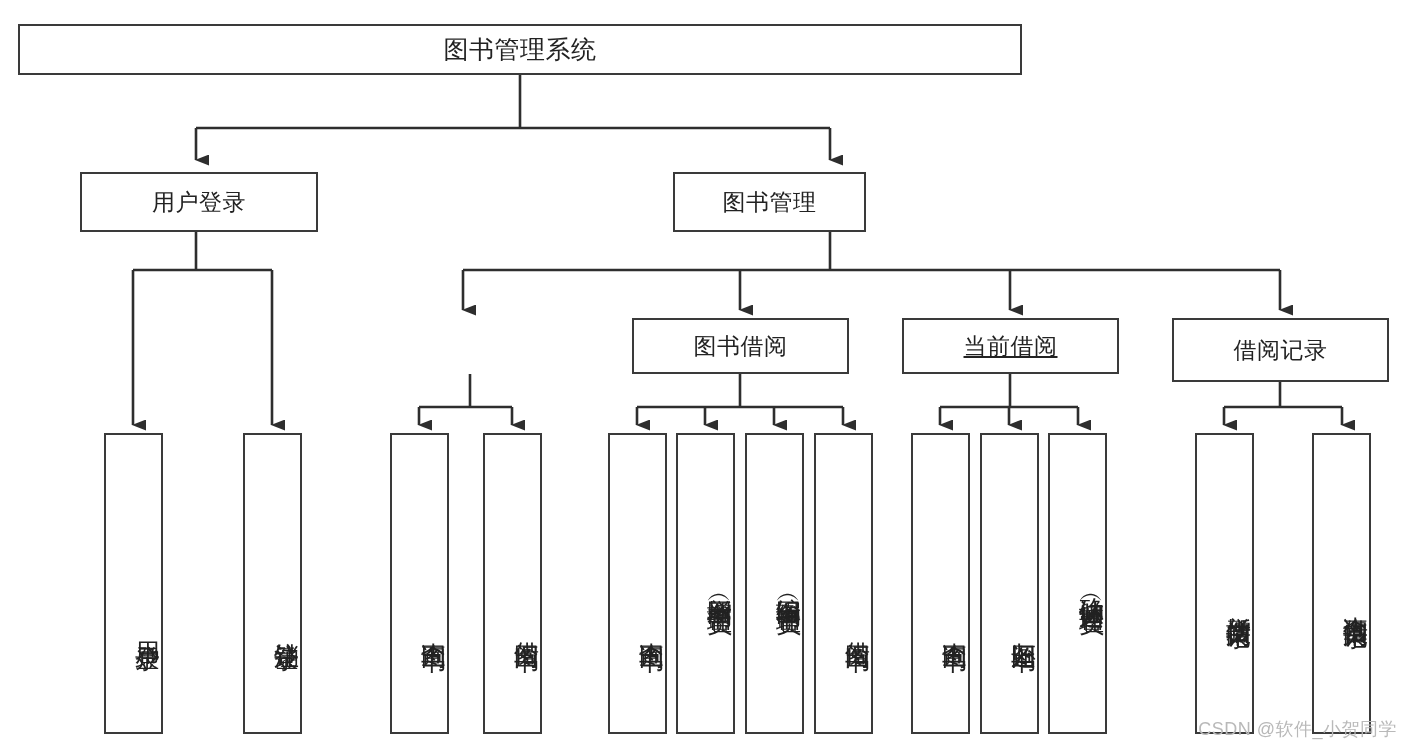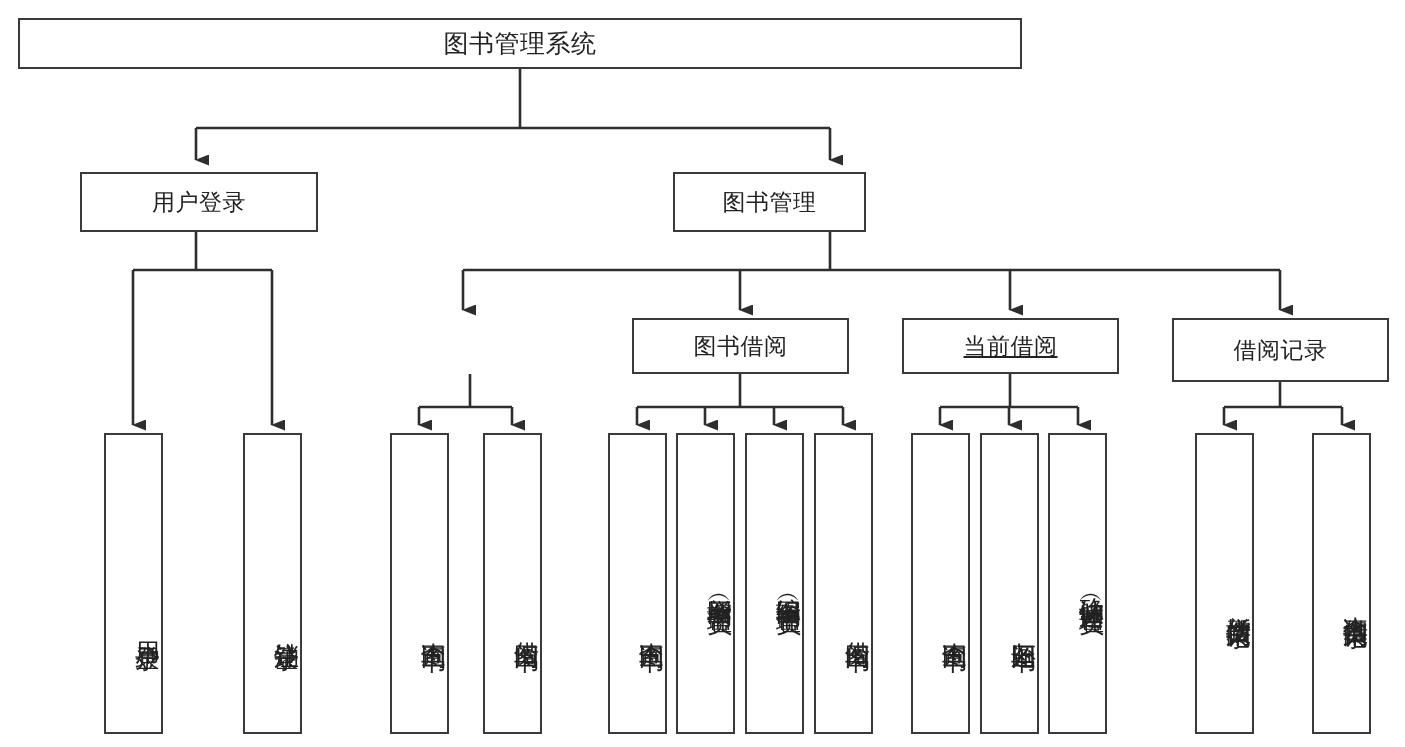--- a/index.html
+++ b/index.html
@@ -115,21 +115,21 @@
       <path d="M 1009 407 L 1009 425" marker-end="url(#arrow)"></path>
       <path d="M 1078 407 L 1078 425" marker-end="url(#arrow)"></path>
 
       <path d="M 1280 374 L 1280 407"></path>
       <path d="M 1224 407 L 1342 407"></path>
       <path d="M 1224 407 L 1224 425" marker-end="url(#arrow)"></path>
       <path d="M 1342 407 L 1342 425" marker-end="url(#arrow)"></path>
     </g>
   </svg>
 
-  <div class="node horiz" id="root-node" style="left:18px; top:18px; width:1004px; height:51px;">
+  <div class="node horiz" id="root-node" style="left:18px; top:24px; width:1004px; height:51px;">
     <span>图书管理系统</span>
   </div>
 
   <div class="node horiz" style="left:80px; top:172px; width:238px; height:60px;">
     <span>用户登录</span>
   </div>
   <div class="node horiz" style="left:673px; top:172px; width:193px; height:60px;">
     <span>图书管理</span>
   </div>
 
@@ -180,14 +180,15 @@
     <span class="vlabel">确认归还（管理员）</span>
   </div>
 
   <div class="node vert" style="left:1195px; top:433px; width:59px; height:301px; padding-top:36px;">
     <span class="vlabel">新增借阅记录</span>
   </div>
   <div class="node vert" style="left:1312px; top:433px; width:59px; height:301px; padding-top:36px;">
     <span class="vlabel">查询借阅记录</span>
   </div>
 
+  <div id="watermark">CSDN @软件_小贺同学</div>
 
 </div>
 
 </body></html>

